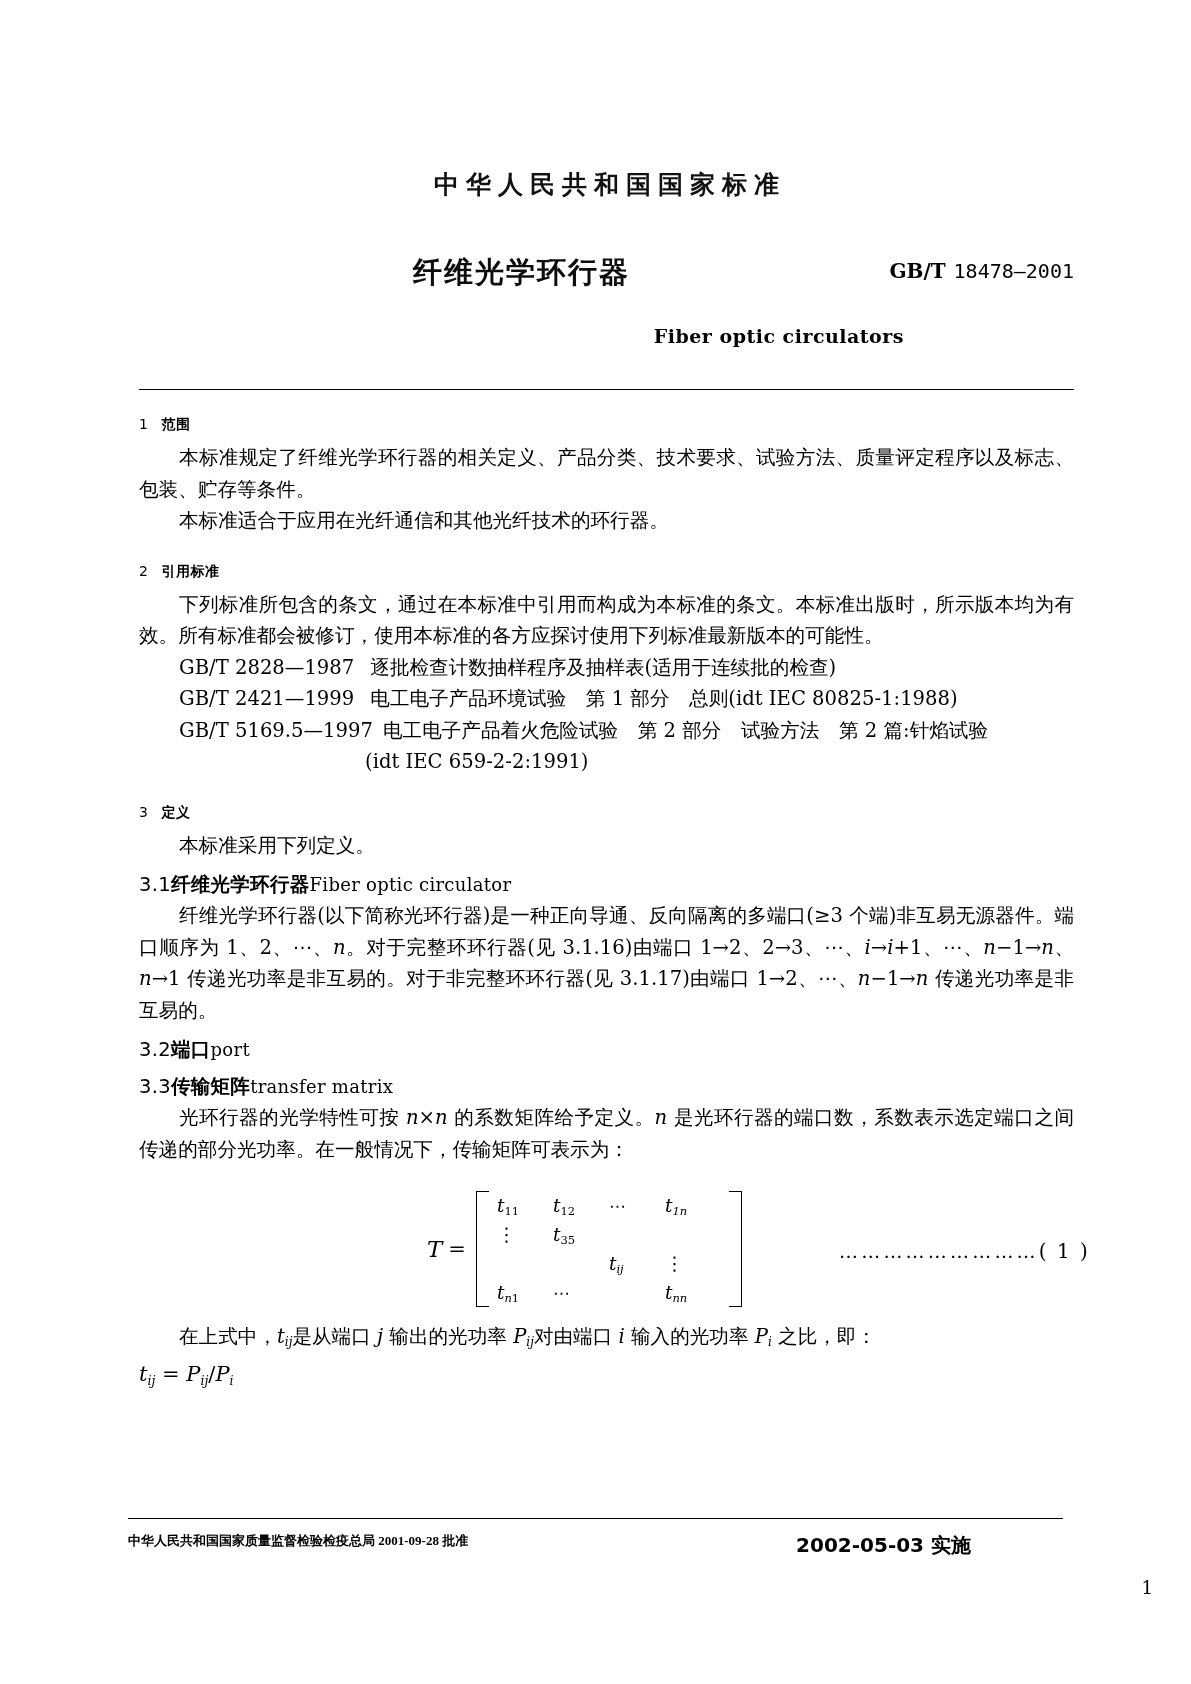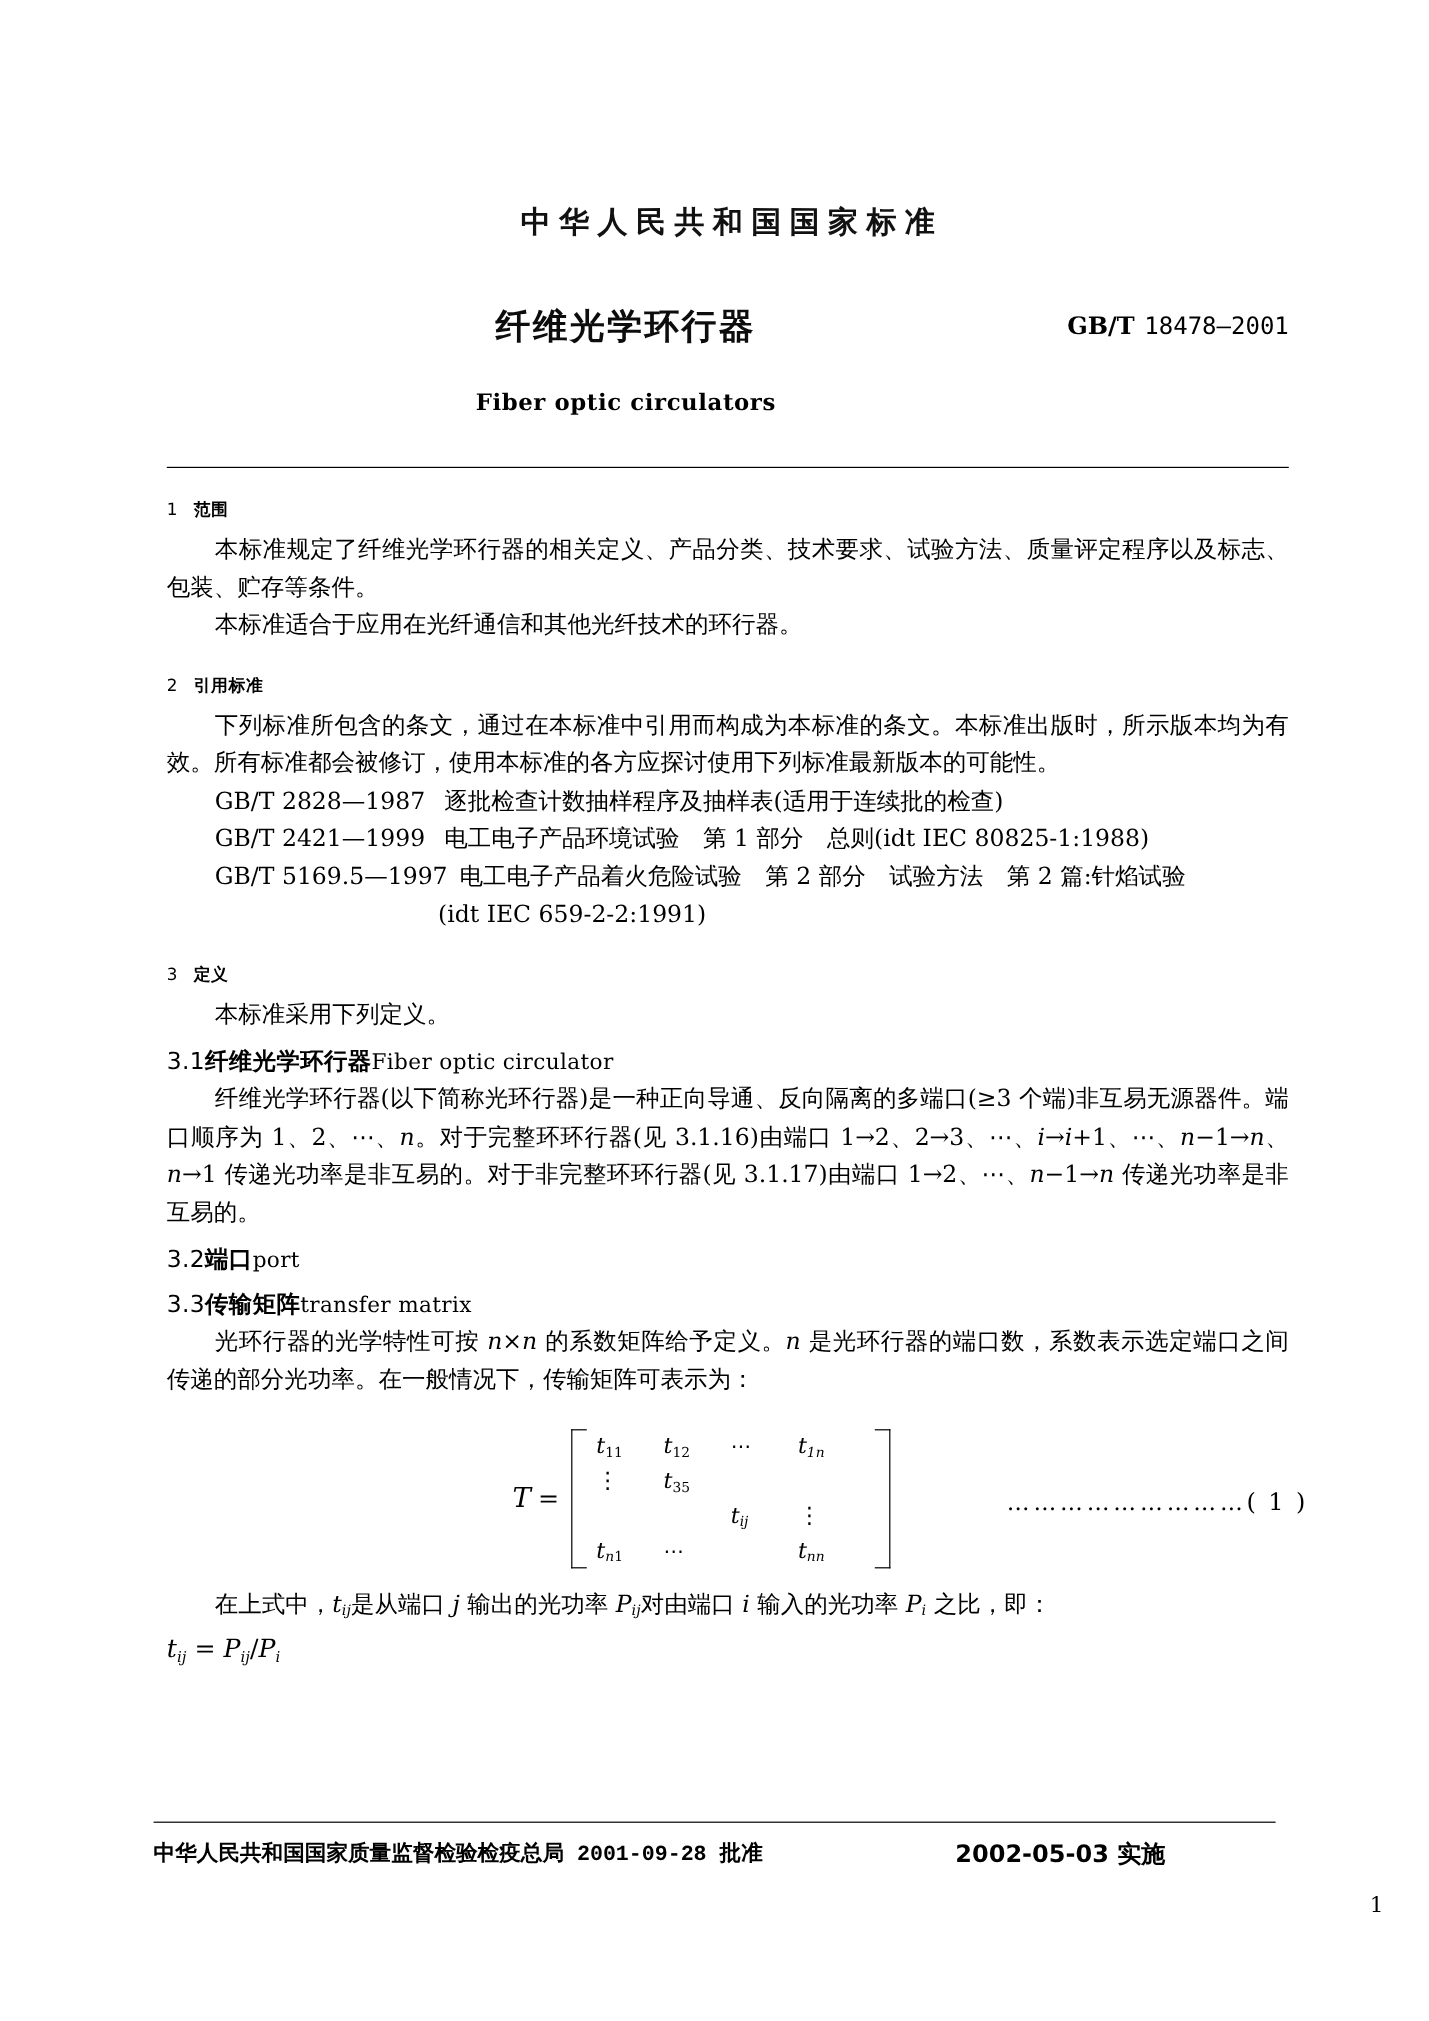--- a/index.html
+++ b/index.html
@@ -69,21 +69,21 @@
     font-size: 20px;
   }
   .std-no .num {
     font-family: "DejaVu Sans Mono", "Liberation Mono", monospace;
     font-weight: normal;
     letter-spacing: 0px;
     font-size: 20px;
     margin-left: 8px;
   }
   .en-title {
-    text-align: center;
+    text-align: right;
     font-family: "DejaVu Serif", "Liberation Serif", serif;
     font-weight: bold;
     font-size: 19px;
     letter-spacing: 0.5px;
     margin-top: 28px;
     padding-right: 170px;
   }
   .rule-top {
     border: 0;
     border-top: 1.6px solid #000;
@@ -272,23 +272,23 @@
     position: absolute;
     left: 128px;
     top: 1532px;
     width: 935px;
     height: 40px;
   }
   .footer-left {
     position: absolute;
     left: 0;
     top: 0;
-    font-family: Liberation Mono, monospace;
-    font-weight: bold;
-    font-size: 18px;
+    font-family: Liberation Serif, serif;
+    font-weight: bold;
+    font-size: 13px;
     letter-spacing: 0px;
     white-space: nowrap;
   }
   .footer-right {
     position: absolute;
     right: 92px;
     top: 0;
     font-family: "DejaVu Sans", "Liberation Sans", sans-serif;
     font-weight: bold;
     font-size: 20px;

